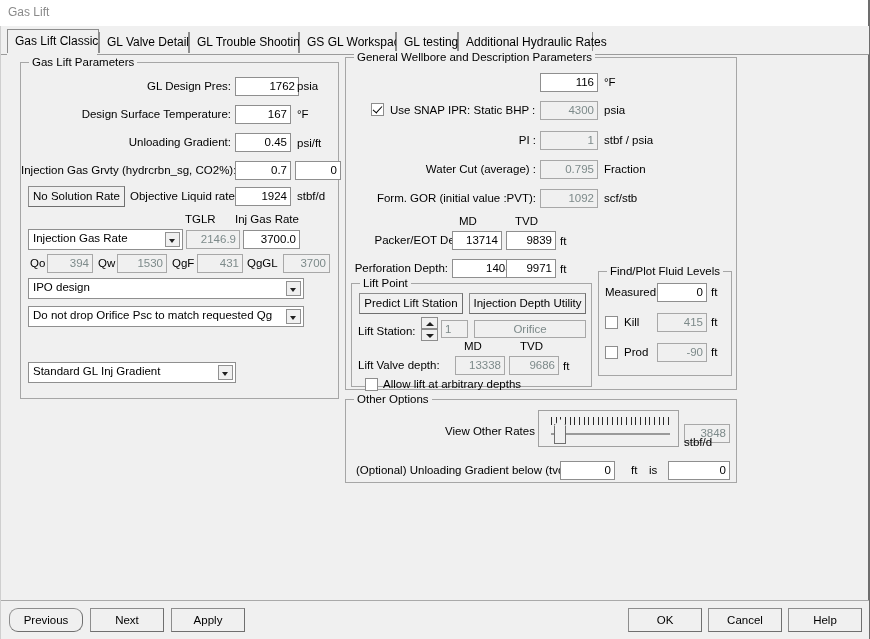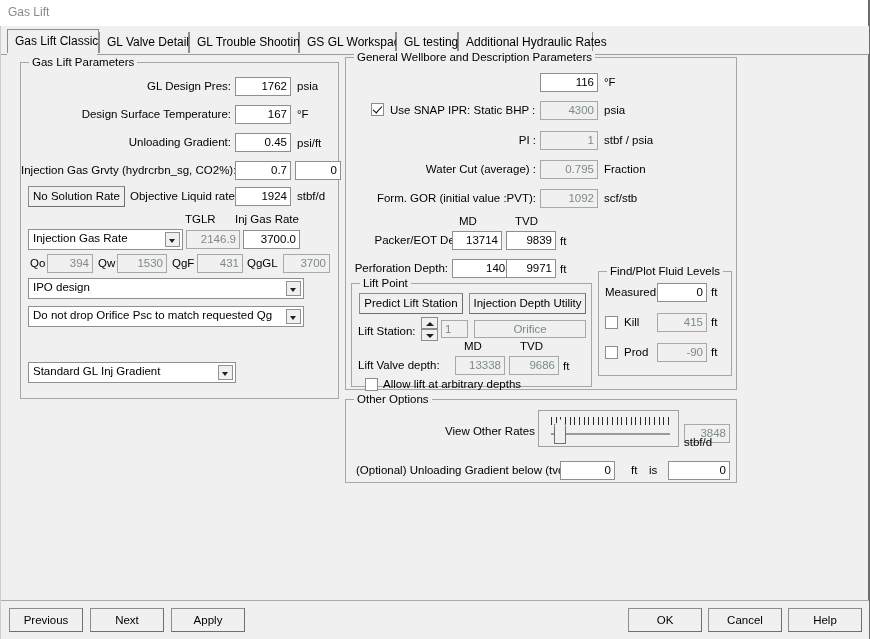--- a/index.html
+++ b/index.html
@@ -161,21 +161,21 @@
   </div>
   <div class="tabline"></div>
   <div class="tabline-mask" style="left:7px;width:90px;"></div>
 
   <div class="content">
 
     <div class="gb" style="left:19px;top:7px;width:319px;height:337px;">
       <div class="gbt">Gas Lift Parameters</div>
 
       <div class="lbl r" style="left:0px;top:17px;width:210px;">GL Design Pres:</div>
-      <div class="fld" style="left:214px;top:14px;width:56px;">1762</div>
+      <div class="fld" style="left:214px;top:14px;width:64px;">1762</div>
       <div class="lbl" style="left:276px;top:17px;">psia</div>
 
       <div class="lbl r" style="left:0px;top:45px;width:210px;">Design Surface Temperature:</div>
       <div class="fld" style="left:214px;top:42px;width:56px;">167</div>
       <div class="lbl" style="left:276px;top:45px;">°F</div>
 
       <div class="lbl r" style="left:0px;top:73px;width:210px;">Unloading Gradient:</div>
       <div class="fld" style="left:214px;top:70px;width:56px;">0.45</div>
       <div class="lbl" style="left:276px;top:74px;">psi/ft</div>
 
@@ -346,21 +346,21 @@
       <div class="lbl" style="left:10px;top:64px;">(Optional) Unloading Gradient below (tvd):</div>
       <div class="fld" style="left:214px;top:61px;width:55px;">0</div>
       <div class="lbl" style="left:285px;top:64px;">ft</div>
       <div class="lbl" style="left:303px;top:64px;">is</div>
       <div class="fld" style="left:322px;top:61px;width:62px;">0</div>
     </div>
 
   </div>
 
   <div class="botbar">
-    <div class="btn" style="left:8px;top:7px;width:74px;">Previous</div>
+    <div class="btn" style="left:8px;top:7px;width:74px;border-radius:9px;">Previous</div>
     <div class="btn" style="left:89px;top:7px;width:74px;">Next</div>
     <div class="btn" style="left:170px;top:7px;width:74px;">Apply</div>
     <div class="btn" style="left:627px;top:7px;width:74px;">OK</div>
     <div class="btn" style="left:707px;top:7px;width:74px;">Cancel</div>
     <div class="btn" style="left:787px;top:7px;width:74px;">Help</div>
   </div>
 
 </div>
 
 </body></html>

